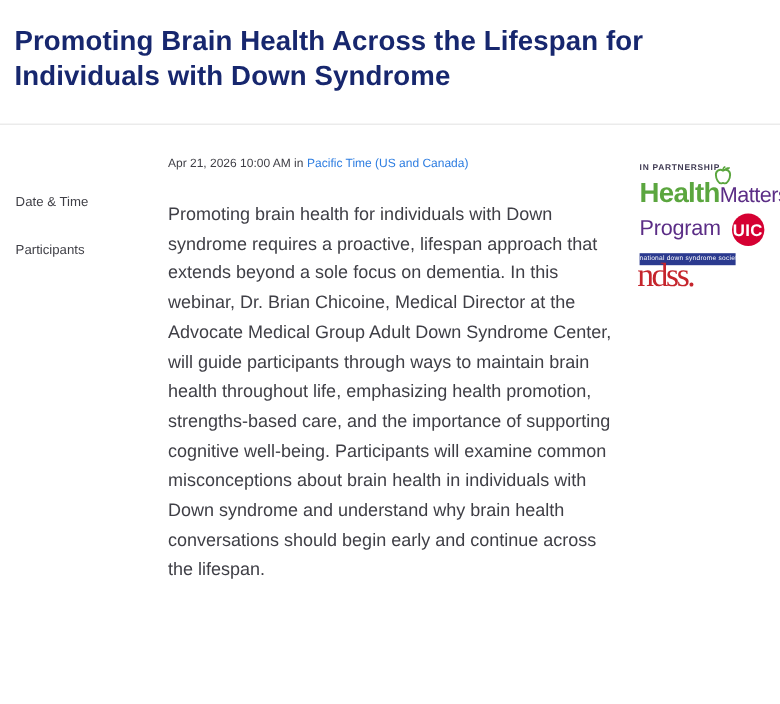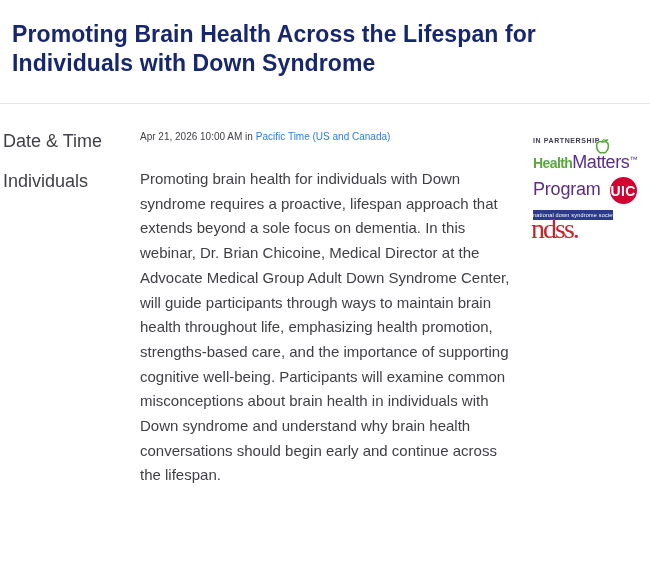--- a/index.html
+++ b/index.html
@@ -23,22 +23,22 @@
   .title{
     position:absolute;left:12px;top:20px;width:565px;margin:0;
     font-size:23px;line-height:29px;font-weight:700;color:var(--title-color);
     letter-spacing:0.1px;
   }
   .divider{
     position:absolute;left:0;top:103px;width:650px;height:0;margin:0;
     border:none;border-top:1px solid var(--divider);
   }
   .label{
-    position:absolute;left:3px;width:120px;
-    font-size:18px;color:var(--body-text);
+    position:absolute;left:13px;width:120px;
+    font-size:11px;color:var(--body-text);margin-top:32px;
   }
   .dt-label{top:131px;}
   .dt-value{
     position:absolute;left:140px;top:131px;width:390px;
     font-size:10px;color:var(--body-text);
   }
   .tz-link{color:var(--link-color);text-decoration:none;margin-left:3px;}
   .desc-label{top:171px;}
   .desc-value{
     position:absolute;left:140px;top:167px;width:380px;
@@ -47,21 +47,21 @@
   .desc-value p{margin:0 0 19px 0;}
   
   .logos{position:absolute;left:533px;top:137px;width:117px;}
   .partnership-heading{
     font-size:7px;font-weight:700;letter-spacing:0.6px;
     color:var(--partnership-text);
   }
   .hm-logo{position:relative;margin-top:5px;}
   .apple{position:absolute;left:60px;top:-12px;width:19px;height:19px;}
   .hm-line1{white-space:nowrap;line-height:22px;}
-  .hm-health{font-size:14px;font-weight:700;color:var(--hm-green);letter-spacing:-0.6px;}
+  .hm-health{font-size:23px;font-weight:700;color:var(--hm-green);letter-spacing:-0.6px;}
   .hm-matters{font-size:18px;font-weight:400;color:var(--hm-purple);letter-spacing:-0.4px;text-align:center;}
   .hm-tm{font-size:8px;color:var(--hm-purple);vertical-align:super;}
   .hm-line2{display:flex;align-items:center;margin-top:0px;line-height:20px;}
   .hm-program{font-size:18px;font-weight:400;color:var(--hm-purple);letter-spacing:-0.2px;}
   .uic-badge{
     width:27px;height:27px;border-radius:50%;background:var(--uic-red);
     color:#fff;font-size:14px;font-weight:700;letter-spacing:0.3px;
     display:flex;align-items:center;justify-content:center;margin:3px 0 0 9px;
     flex:none;
   }
@@ -84,21 +84,21 @@
 
   <h1 class="title">Promoting Brain Health Across the Lifespan for Individuals with Down Syndrome</h1>
 
   <hr class="divider">
 
   <div class="label dt-label">Date &amp; Time</div>
   <div class="dt-value">
     <span>Apr 21, 2026 10:00 AM in</span><a href="#" class="tz-link">Pacific Time (US and Canada)</a>
   </div>
 
-  <div class="label desc-label">Individuals</div>
+  <div class="label desc-label">Participants</div>
   <div class="desc-value">
     <p>Promoting brain health for individuals with Down syndrome requires a proactive, lifespan approach that extends beyond a sole focus on dementia. In this webinar, Dr. Brian Chicoine, Medical Director at the Advocate Medical Group Adult Down Syndrome Center, will guide participants through ways to maintain brain health throughout life, emphasizing health promotion, strengths-based care, and the importance of supporting cognitive well-being. Participants will examine common misconceptions about brain health in individuals with Down syndrome and understand why brain health conversations should begin early and continue across the lifespan.</p>
   </div>
 
   <div class="logos">
     <div class="partnership-heading">IN PARTNERSHIP</div>
 
     <div class="hm-logo">
       <svg class="apple" viewBox="0 0 24 24" aria-hidden="true">
         <path d="M12 6.5 C8.5 4.5 4.5 6.5 4.5 11 C4.5 15.5 7.5 20 10 20 C11 20 11.3 19.5 12 19.5 C12.7 19.5 13 20 14 20 C16.5 20 19.5 15.5 19.5 11 C19.5 6.5 15.5 4.5 12 6.5 Z" fill="none" stroke="#5BA63F" stroke-width="2"></path>

